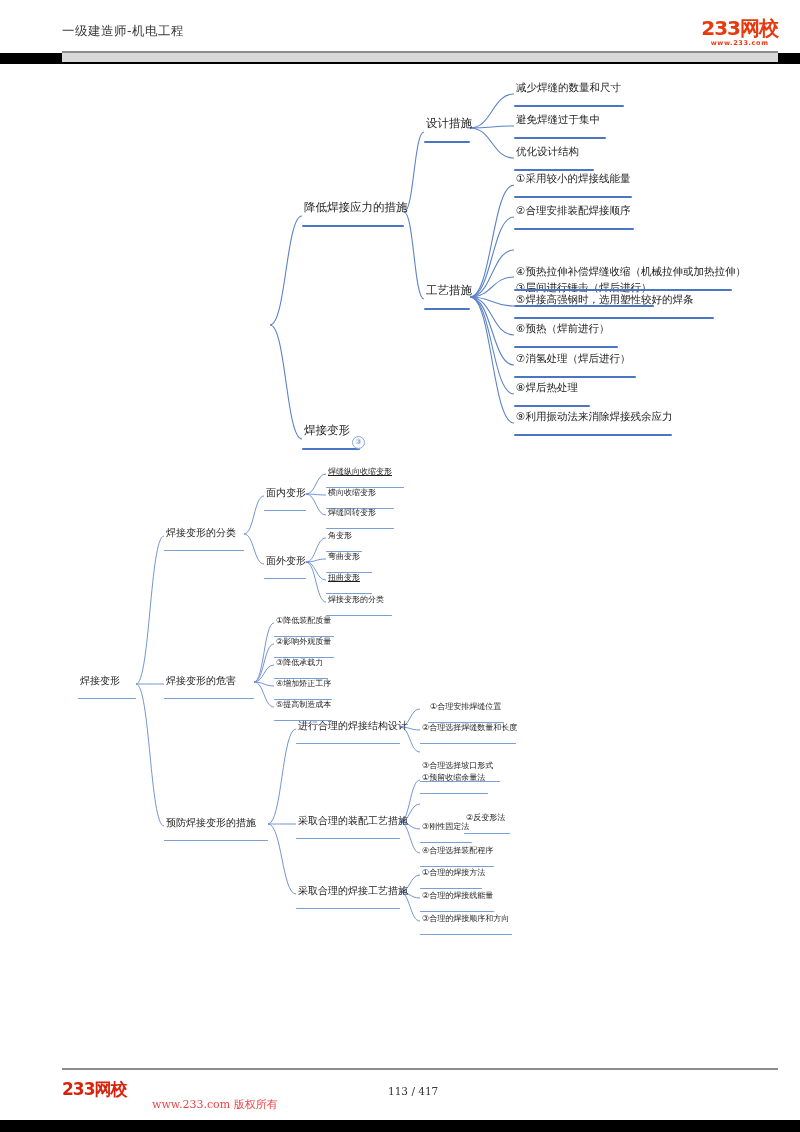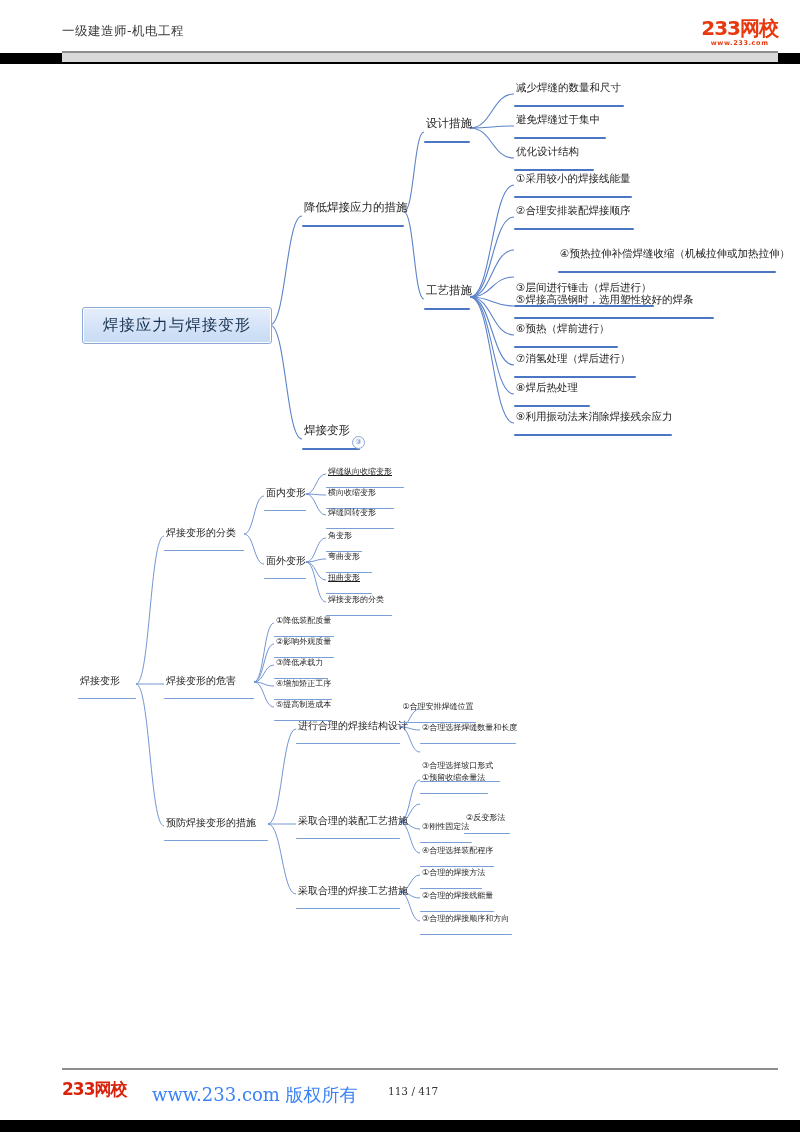--- a/index.html
+++ b/index.html
@@ -36,21 +36,21 @@
   }
 
   
   .footer{position:absolute;left:0;bottom:0;width:800px;height:82px;}
   .ftr-rule{position:absolute;left:62px;top:18px;width:716px;height:2px;background:#8d8d8d;}
   .ftr-logo{
     position:absolute;left:62px;top:28px;font-size:17px;font-weight:bold;
     color:#d8230c;letter-spacing:-1px;
   }
   .ftr-text{
-    position:absolute;left:152px;top:33px;font-size:18px;color:#3b82f6;
+    position:absolute;left:152px;top:47px;font-size:11px;color:#ef4444;
     font-family:"DejaVu Serif","Liberation Serif",serif;white-space:nowrap;
   }
   .ftr-page{
     position:absolute;left:388px;top:35px;font-size:10.5px;color:#333;
     font-family:"DejaVu Serif","Liberation Serif",serif;white-space:nowrap;
   }
   .ftr-band{position:absolute;left:0;bottom:0;width:800px;height:12px;background:#000;}
 
   
   .canvas{position:absolute;left:0;top:64px;width:800px;height:986px;}
@@ -171,23 +171,20 @@
         <path d="M400 758 C 410 758, 410 740, 420 740"></path>
         <path d="M400 758 C 410 758, 410 765, 420 765"></path>
         <path d="M400 758 C 410 758, 410 789, 420 789"></path>
 
         <path d="M400 828 C 410 828, 410 811, 420 811"></path>
         <path d="M400 828 C 410 828, 410 834, 420 834"></path>
         <path d="M400 828 C 410 828, 410 857, 420 857"></path>
       </g>
     </svg>
 
-    <div class="topic">
-      <span>焊接应力与焊接变形</span>
-    </div>
 
     <div class="node u s12" style="left:302px;top:136px;width:102px;">
       <span class="txt">降低焊接应力的措施</span>
     </div>
 
     <div class="node u s12" style="left:424px;top:52px;width:46px;">
       <span class="txt">设计措施</span>
     </div>
 
     <div class="node u s11" style="left:514px;top:17px;width:110px;">
@@ -206,21 +203,21 @@
 
     <div class="node u s11" style="left:514px;top:108px;width:118px;">
       <span class="txt">①采用较小的焊接线能量</span>
     </div>
     <div class="node u s11" style="left:514px;top:140px;width:120px;">
       <span class="txt">②合理安排装配焊接顺序</span>
     </div>
     <div class="node u s11" style="left:514px;top:173px;width:140px;margin-top:44px;">
       <span class="txt">③层间进行锤击（焊后进行）</span>
     </div>
-    <div class="node u s11" style="left:514px;top:183px;width:218px;margin-left:44px;">
+    <div class="node u s11" style="left:514px;top:201px;width:218px;">
       <span class="txt">④预热拉伸补偿焊缝收缩（机械拉伸或加热拉伸）</span>
     </div>
     <div class="node u s11" style="left:514px;top:229px;width:200px;">
       <span class="txt">⑤焊接高强钢时，选用塑性较好的焊条</span>
     </div>
     <div class="node u s11" style="left:514px;top:258px;width:104px;">
       <span class="txt">⑥预热（焊前进行）</span>
     </div>
     <div class="node u s11" style="left:514px;top:288px;width:122px;">
       <span class="txt">⑦消氢处理（焊后进行）</span>
@@ -293,21 +290,21 @@
       <span class="txt">⑤提高制造成本</span>
     </div>
 
     <div class="node u2 s9" style="left:164px;top:752px;width:104px;">
       <span class="txt">预防焊接变形的措施</span>
     </div>
 
     <div class="node u2 s9" style="left:296px;top:655px;width:104px;">
       <span class="txt">进行合理的焊接结构设计</span>
     </div>
-    <div class="node u2 s8" style="left:400px;top:637px;width:76px;text-align:center;">
+    <div class="node u2 s8" style="left:428px;top:637px;width:76px;">
       <span class="txt">①合理安排焊缝位置</span>
     </div>
     <div class="node u2 s8" style="left:420px;top:658px;width:96px;">
       <span class="txt">②合理选择焊缝数量和长度</span>
     </div>
     <div class="node u2 s8" style="left:420px;top:696px;width:80px;">
       <span class="txt">③合理选择坡口形式</span>
     </div>
 
     <div class="node u2 s9" style="left:296px;top:750px;width:104px;">

